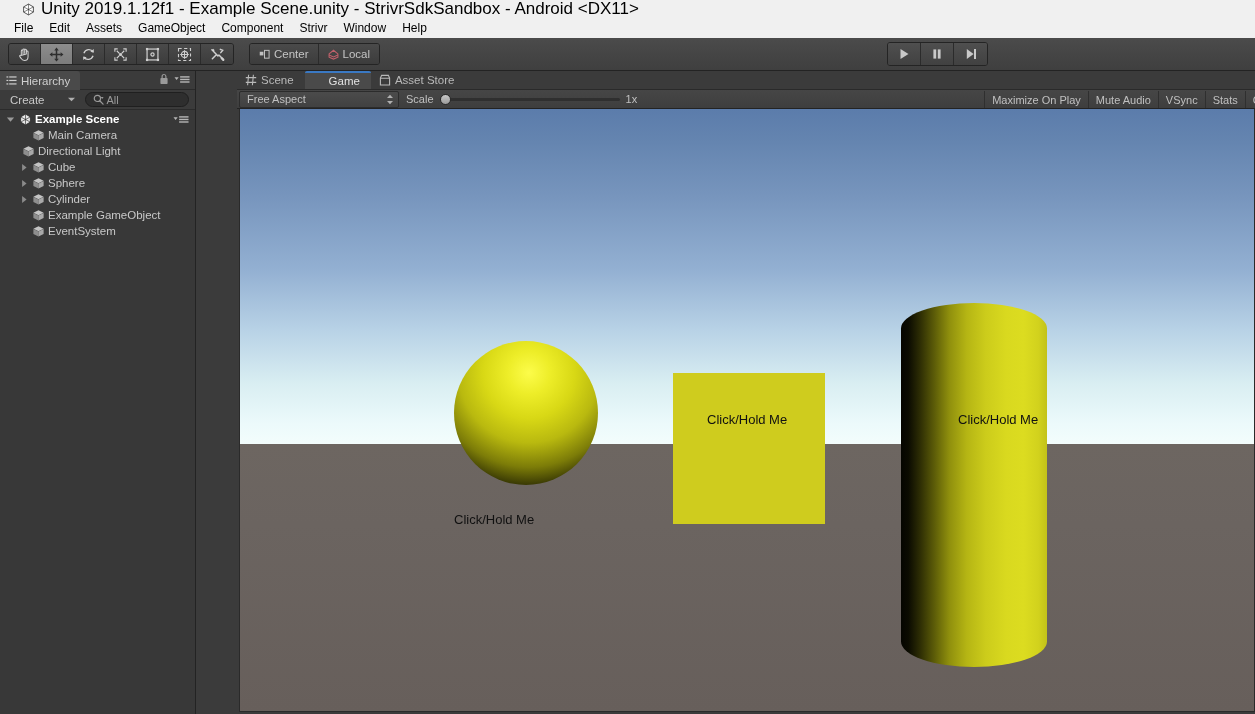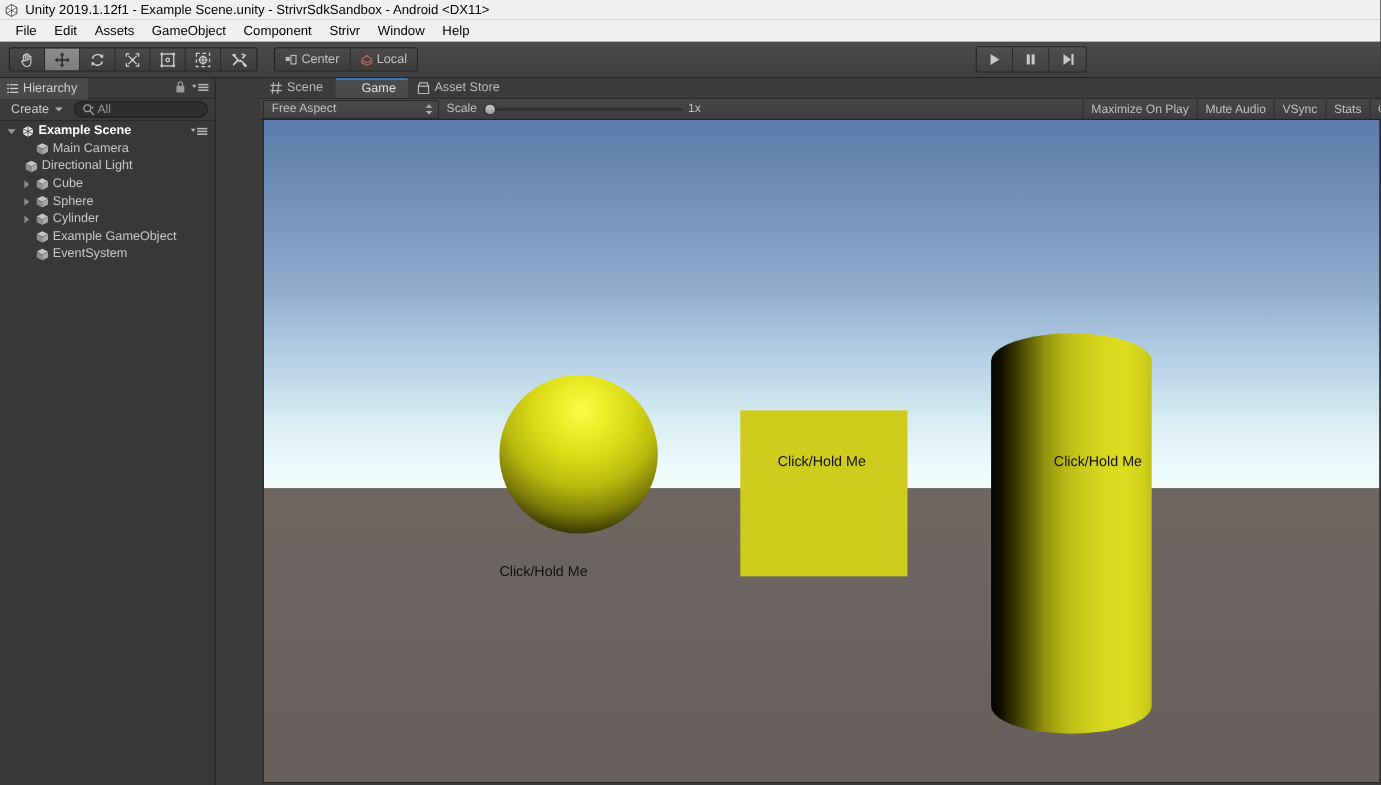--- a/index.html
+++ b/index.html
@@ -11,22 +11,22 @@
     -webkit-font-smoothing: antialiased;
   }
 
   #app { position: relative; width: 1255px; height: 714px; }
 
   
   .titlebar {
     position: absolute; left: 0; top: 0; width: 1255px; height: 18px;
     background: #f0f0f0; color: #000;
     display: flex; align-items: center; gap: 6px;
-    padding-left: 4px;
-    font-size: 12px;
+    padding-left: 22px;
+    font-size: 17px;
   }
   .unity-logo-sm { width: 13px; height: 13px; flex: none; }
 
   
   .menubar {
     position: absolute; left: 0; top: 18px; width: 1255px; height: 20px;
     background: #f0f0f0; color: #000;
     display: flex; align-items: center;
     font-size: 12px;
     padding-left: 6px;
@@ -111,21 +111,21 @@
     display: flex; align-items: center; gap: 5px;
   }
   .hier-toolrow {
     position: relative; height: 20px;
     background: #3b3b3b;
     display: flex; align-items: center; gap: 6px;
     padding: 0 6px;
     border-bottom: 1px solid #2b2b2b;
   }
   .create-btn {
-    display: flex; align-items: center; gap: 5px;
+    display: flex; align-items: center; gap: 23px;
     color: #c9c9c9; font-size: 11.5px;
     padding: 1px 4px;
     cursor: default;
   }
   .search-field {
     flex: 1; height: 15px;
     background: #2e2e2e;
     border: 1px solid #1f1f1f;
     border-radius: 8px;
     display: flex; align-items: center; gap: 3px;

